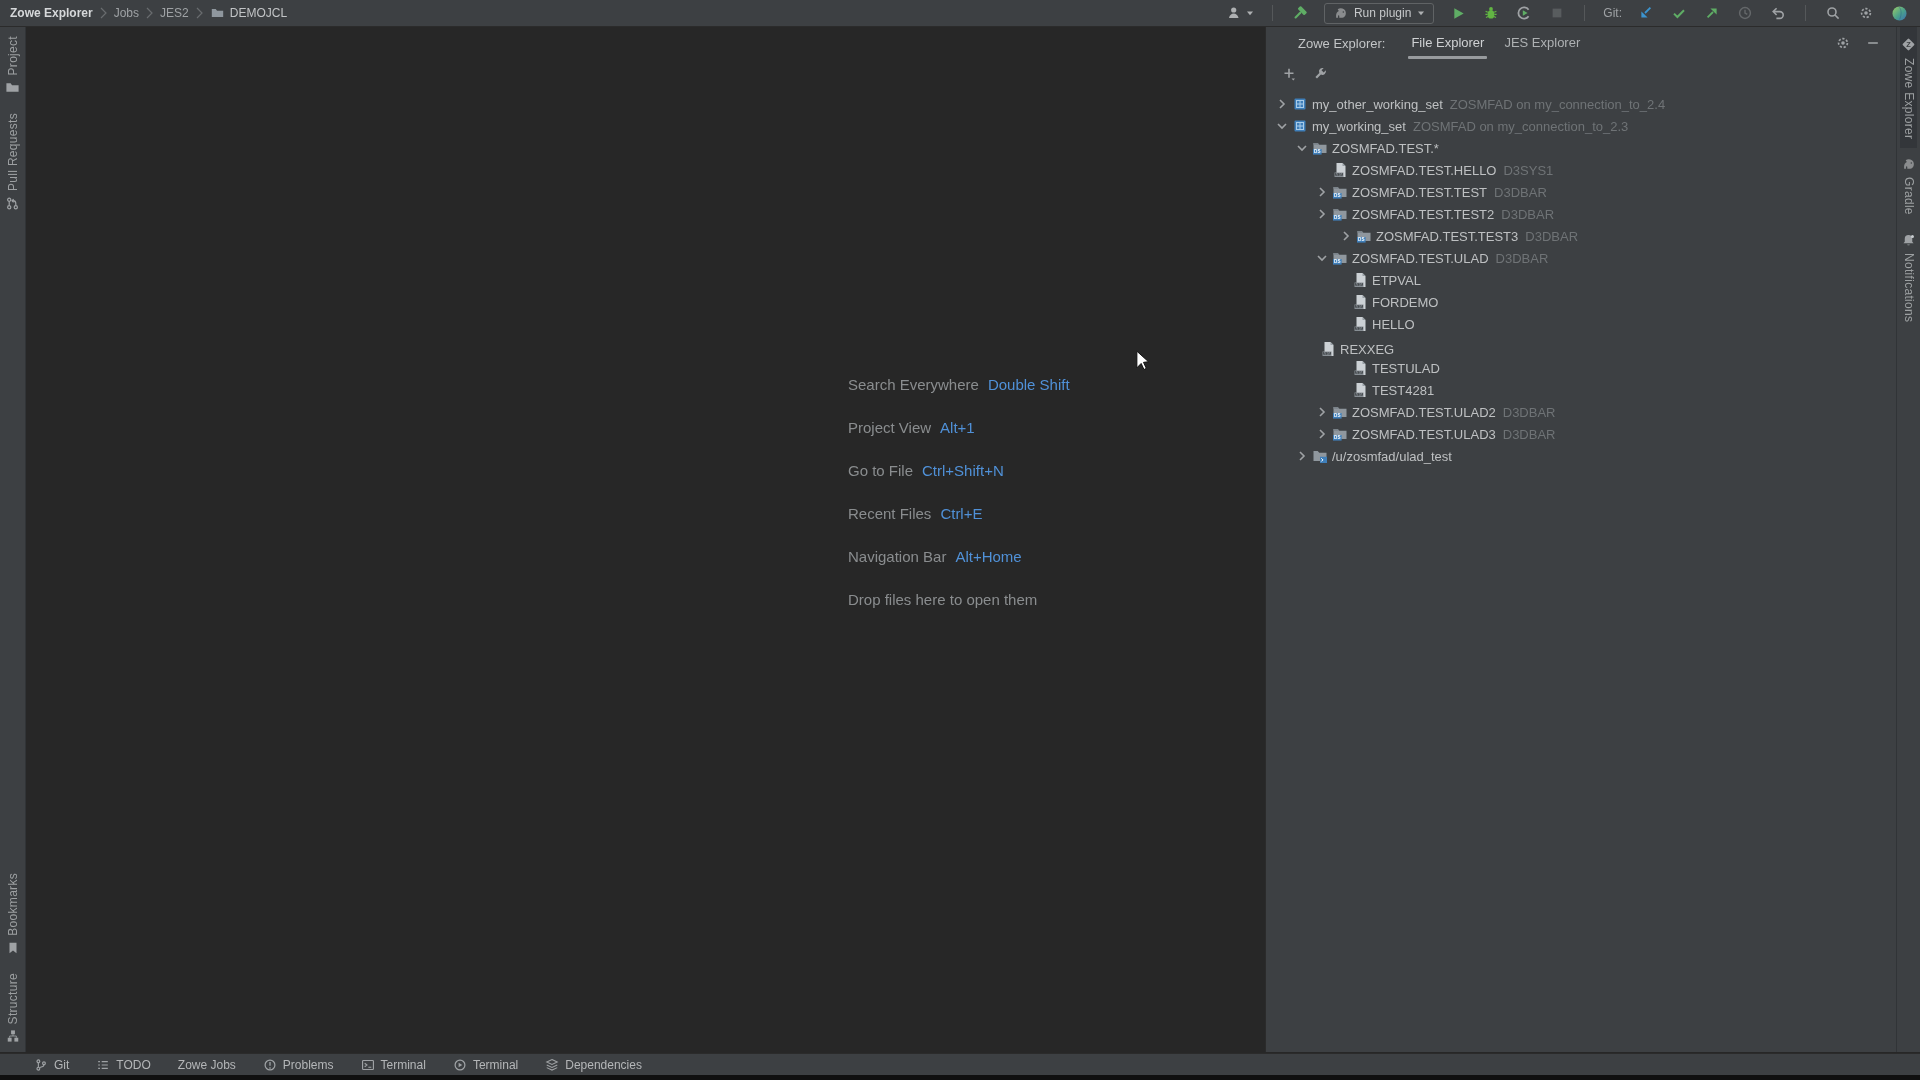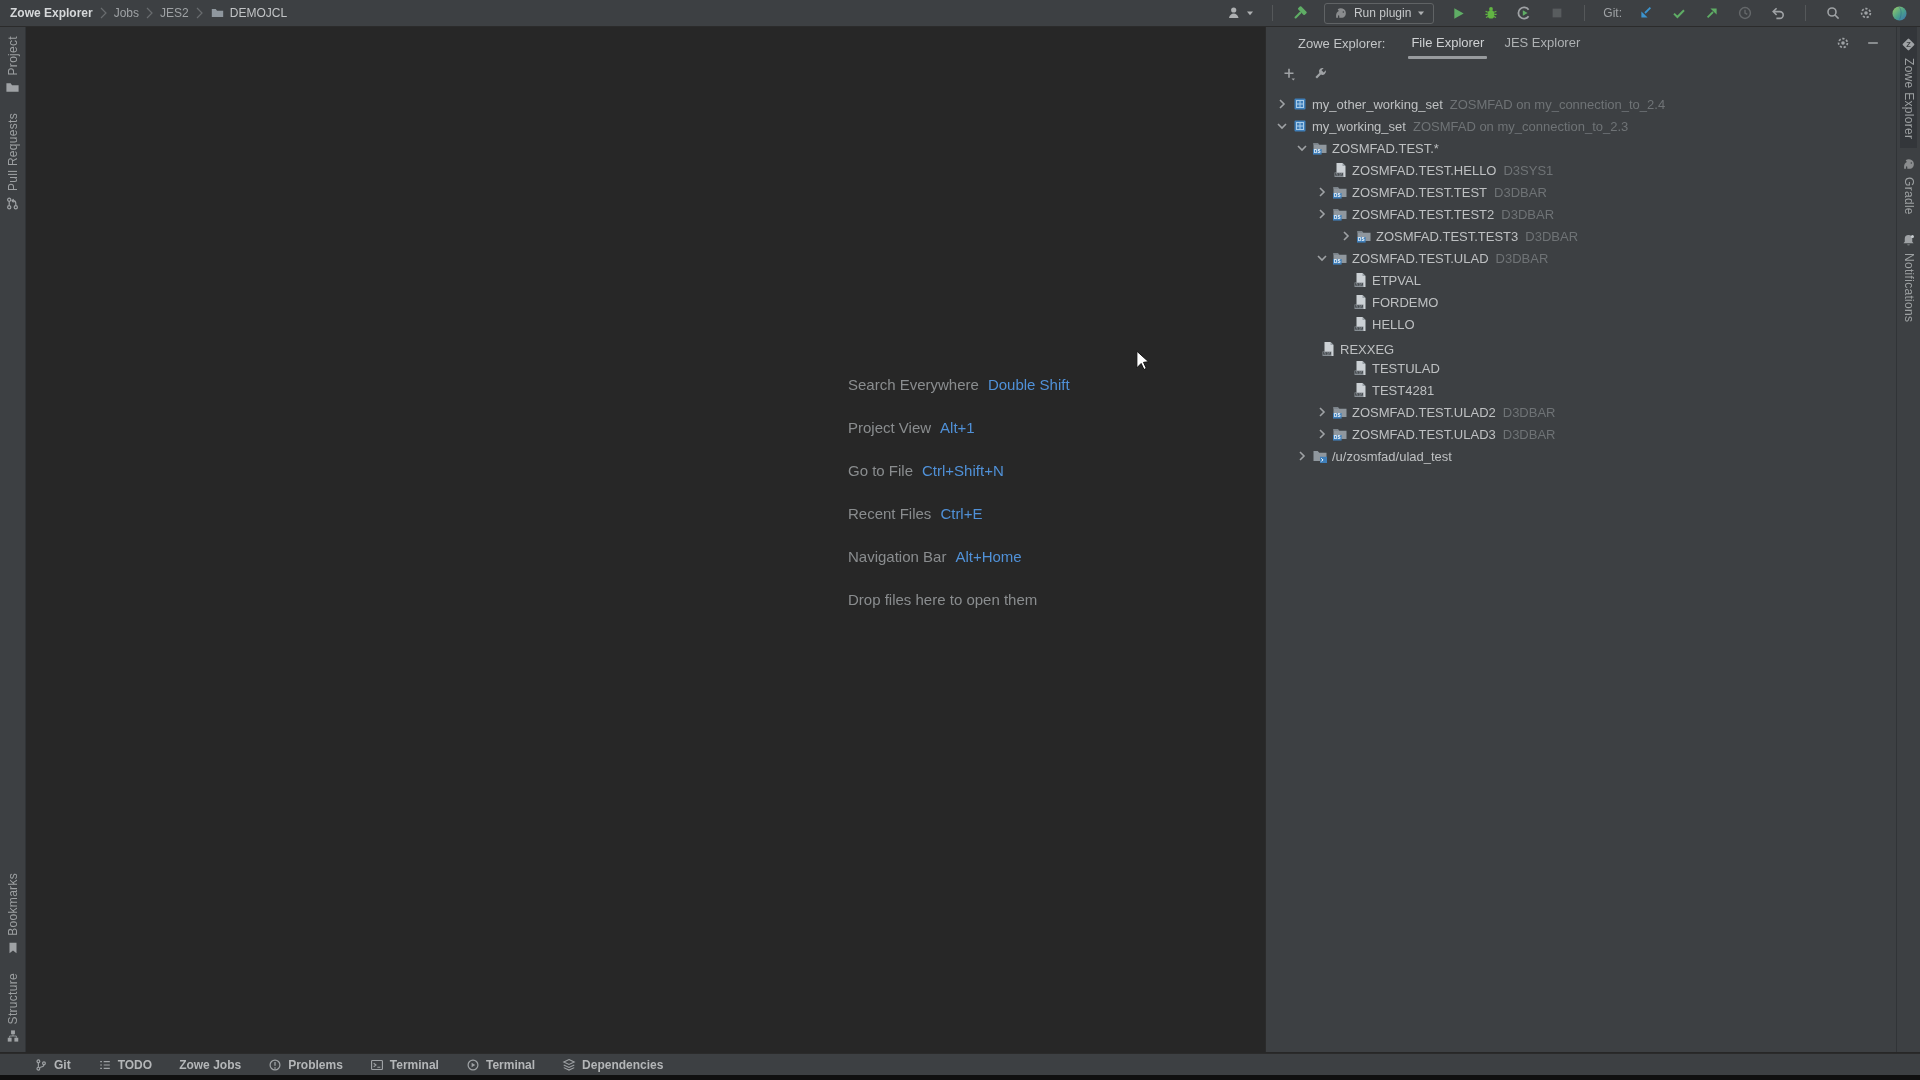--- a/index.html
+++ b/index.html
@@ -72,21 +72,21 @@
   .tree-chevron { width:16px; height:16px; flex:0 0 16px; display:flex; align-items:center; justify-content:center; }
   .tree-icon { width:16px; height:16px; flex:0 0 16px; margin:0 4px 0 2px; }
   .tree-label { color:#bec0c2; }
   .tree-suffix { color:#6f7376; margin-left:7px; }
 
   
   .bottombar { position:absolute; left:0; top:1053px; width:1920px; height:22px;
                background:#3d4043; border-top:1px solid #2b2b2b;
                display:flex; align-items:center; font-size:12px; color:#b4b6b8;
                padding-left:34px; gap:27px; }
-  .bb-item { display:flex; align-items:flex-end; gap:6px; cursor:default;font-weight:bold; }
+  .bb-item { display:flex; align-items:flex-end; gap:6px; cursor:default; }
   .blackstrip { position:absolute; left:0; top:1075px; width:1920px; height:5px; background:#101010; }
 </style>
 </head>
 <body>
 
 <div class="topbar">
   <div class="breadcrumbs" id="breadcrumbs">
       <span class="crumb first">Zowe Explorer</span>
       <span class="crumb-sep">
         <svg width="7" height="12" viewBox="0 0 7 12">

